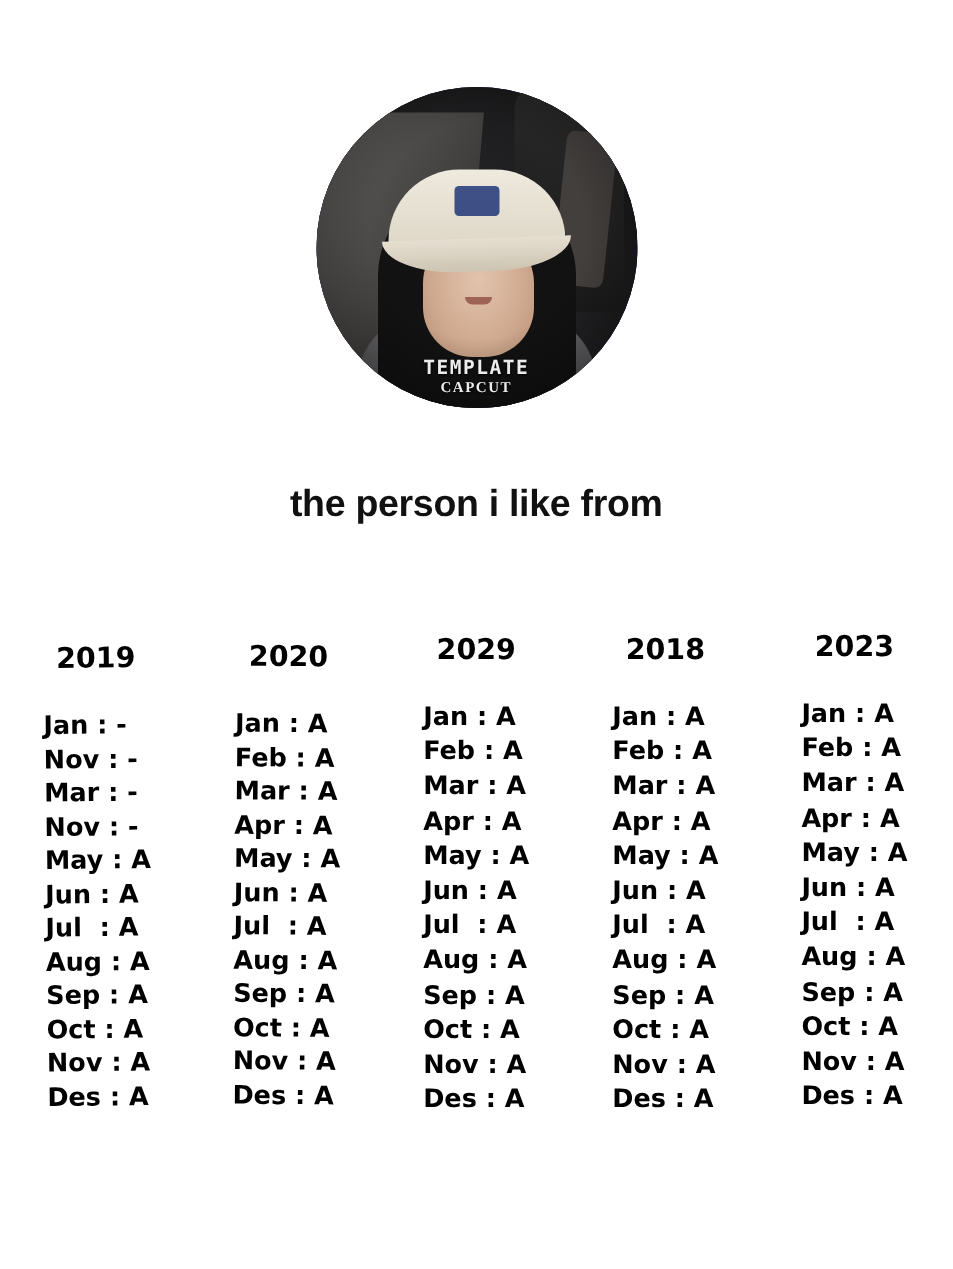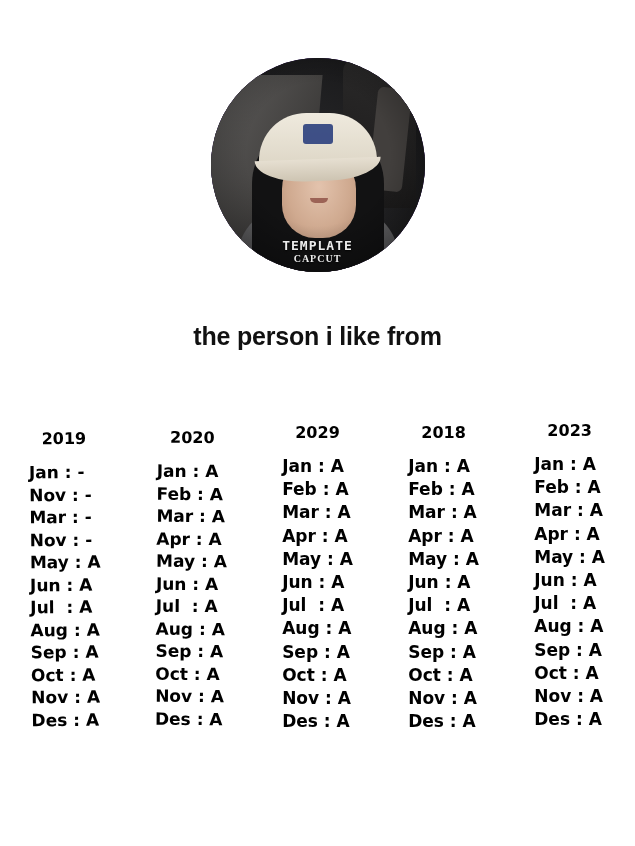--- a/index.html
+++ b/index.html
@@ -227,23 +227,23 @@
     display: flex;
     justify-content: space-between;
     align-items: flex-start;
   }
   .col {
     text-align: center;
     color: #000000;
     font-weight: bold;
   }
   .col-year {
-    font-size: 16px;
+    font-size: 19px;
     line-height: 22px;
-    margin-bottom: 11px;
+    margin-bottom: 23px;
   }
   .col-rows {
     display: block;
   }
   .row {
     font-size: 17px;
     line-height: 22.5px;
     white-space: pre;
     text-align: left;
   }

